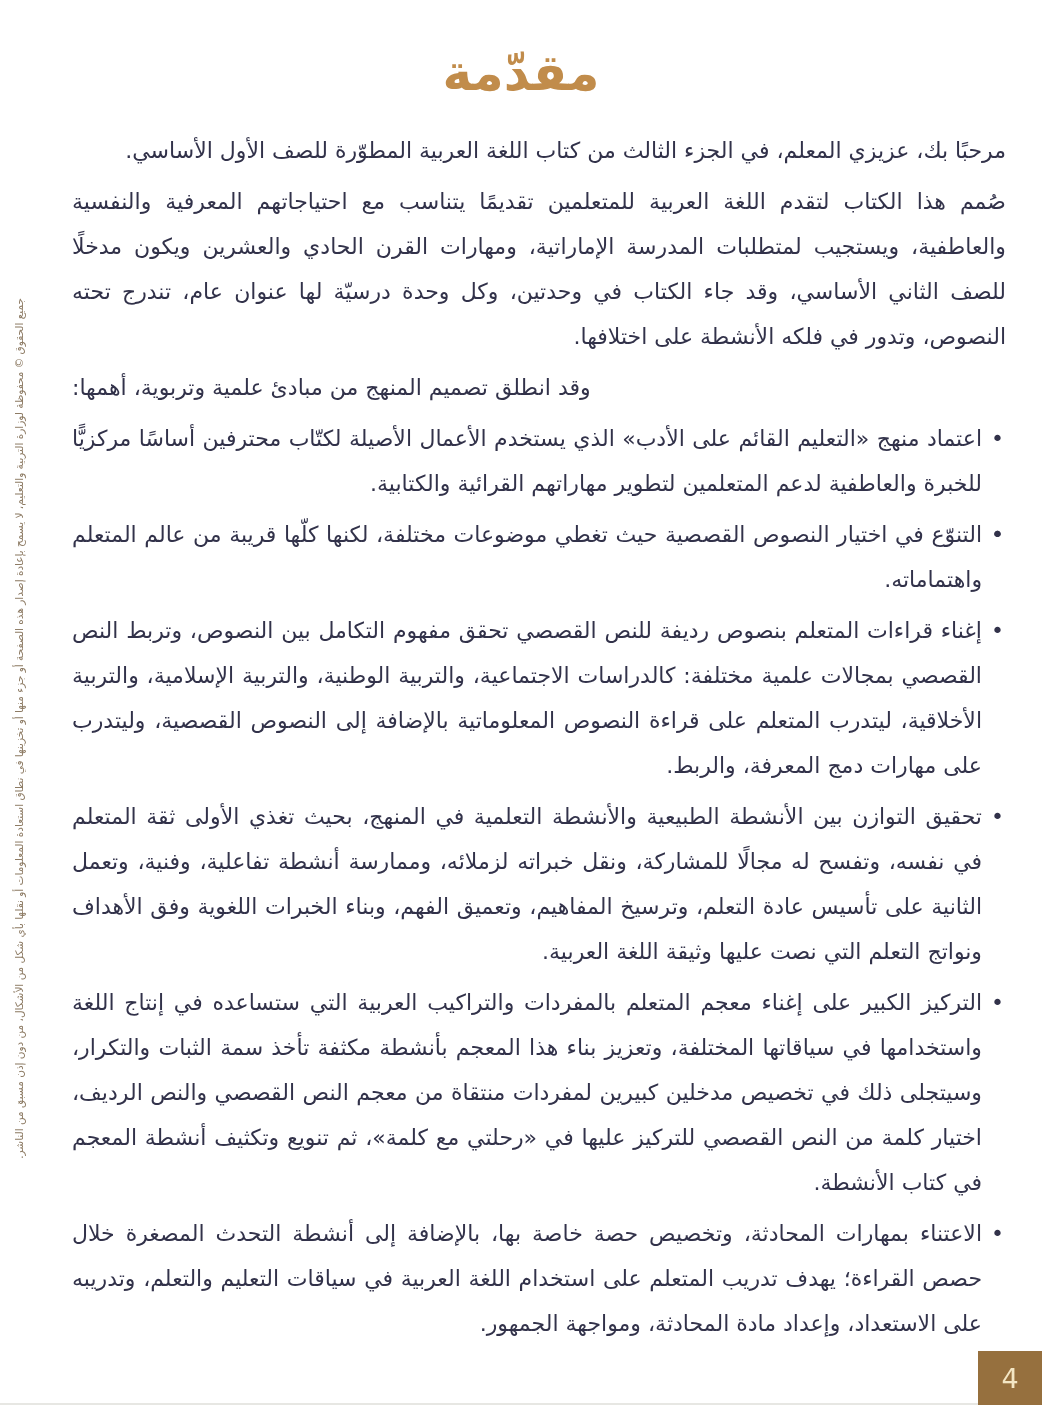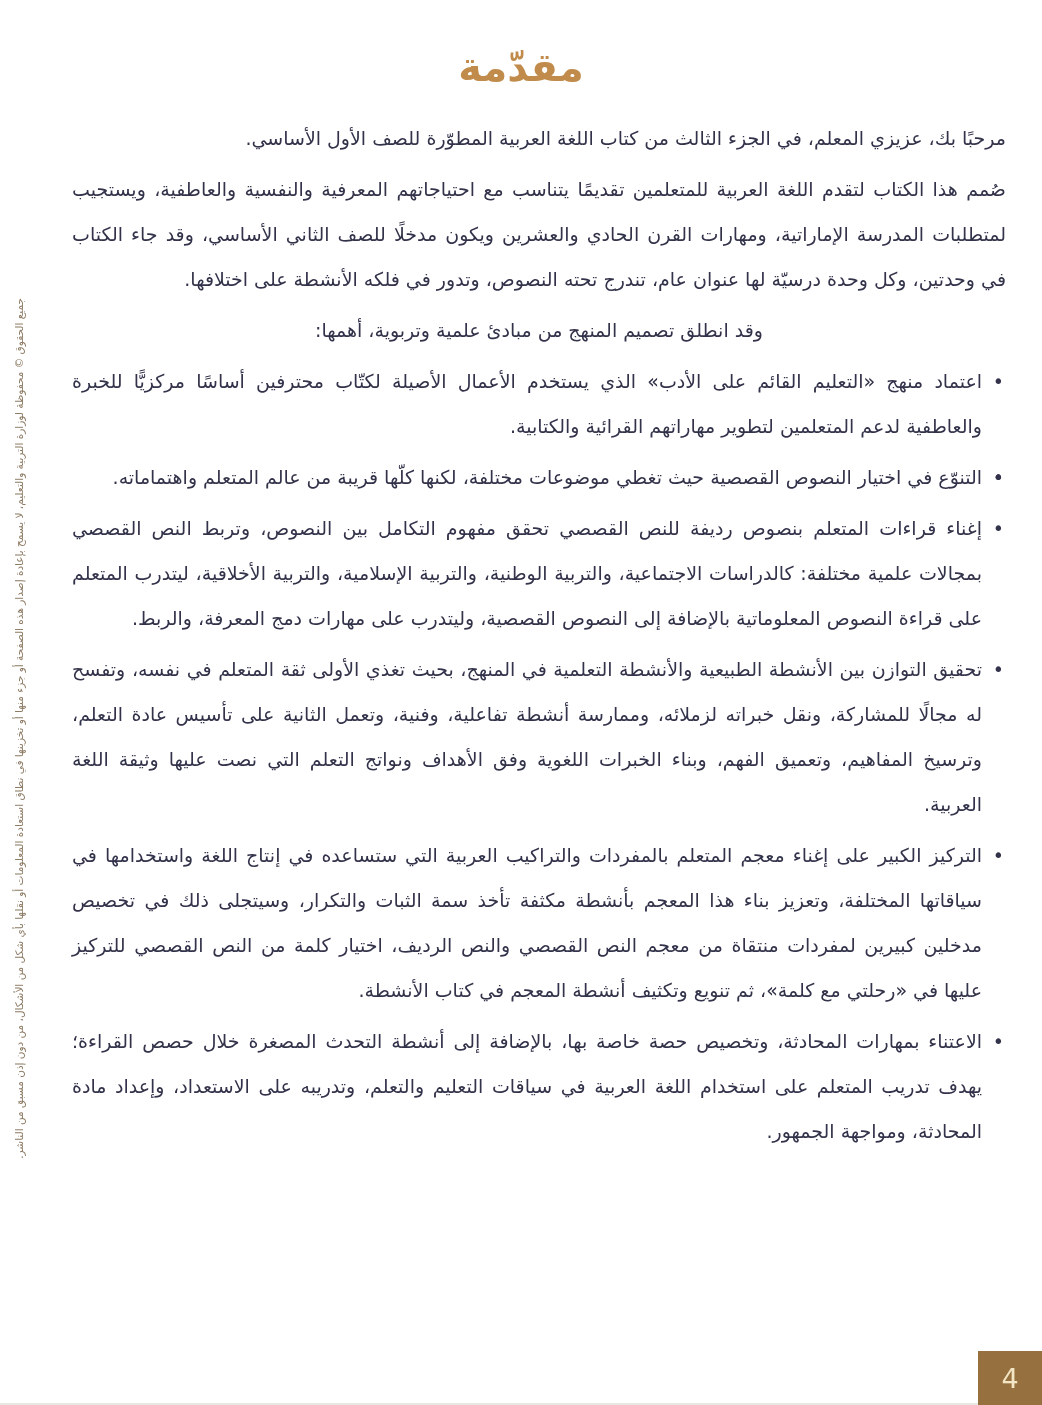--- a/index.html
+++ b/index.html
@@ -19,34 +19,34 @@
   .page-edge-bottom {
     position: absolute;
     left: 0; right: 0; bottom: 0;
     height: 2px;
     background: #e7e7e3;
   }
   .title {
     margin: 44px auto 26px;
     text-align: center;
     color: #c18c4b;
-    font-size: 40px;
+    font-size: 50px;
     font-weight: bold;
     direction: rtl;
   }
   .content {
     direction: rtl;
     margin: 0 36px 0 72px;
     color: #32324a;
-    font-size: 19px;
+    font-size: 22px;
     line-height: 45px;
     text-align: justify;
   }
   .content p { margin-bottom: 6px; }
-  .lead { text-align: center; }
+  .lead { text-align: left; }
   .principles {
     list-style: none;
   }
   .principles li {
     position: relative;
     padding-right: 24px;
     margin-bottom: 6px;
     text-align: justify;
   }
   .principles li .bullet {

